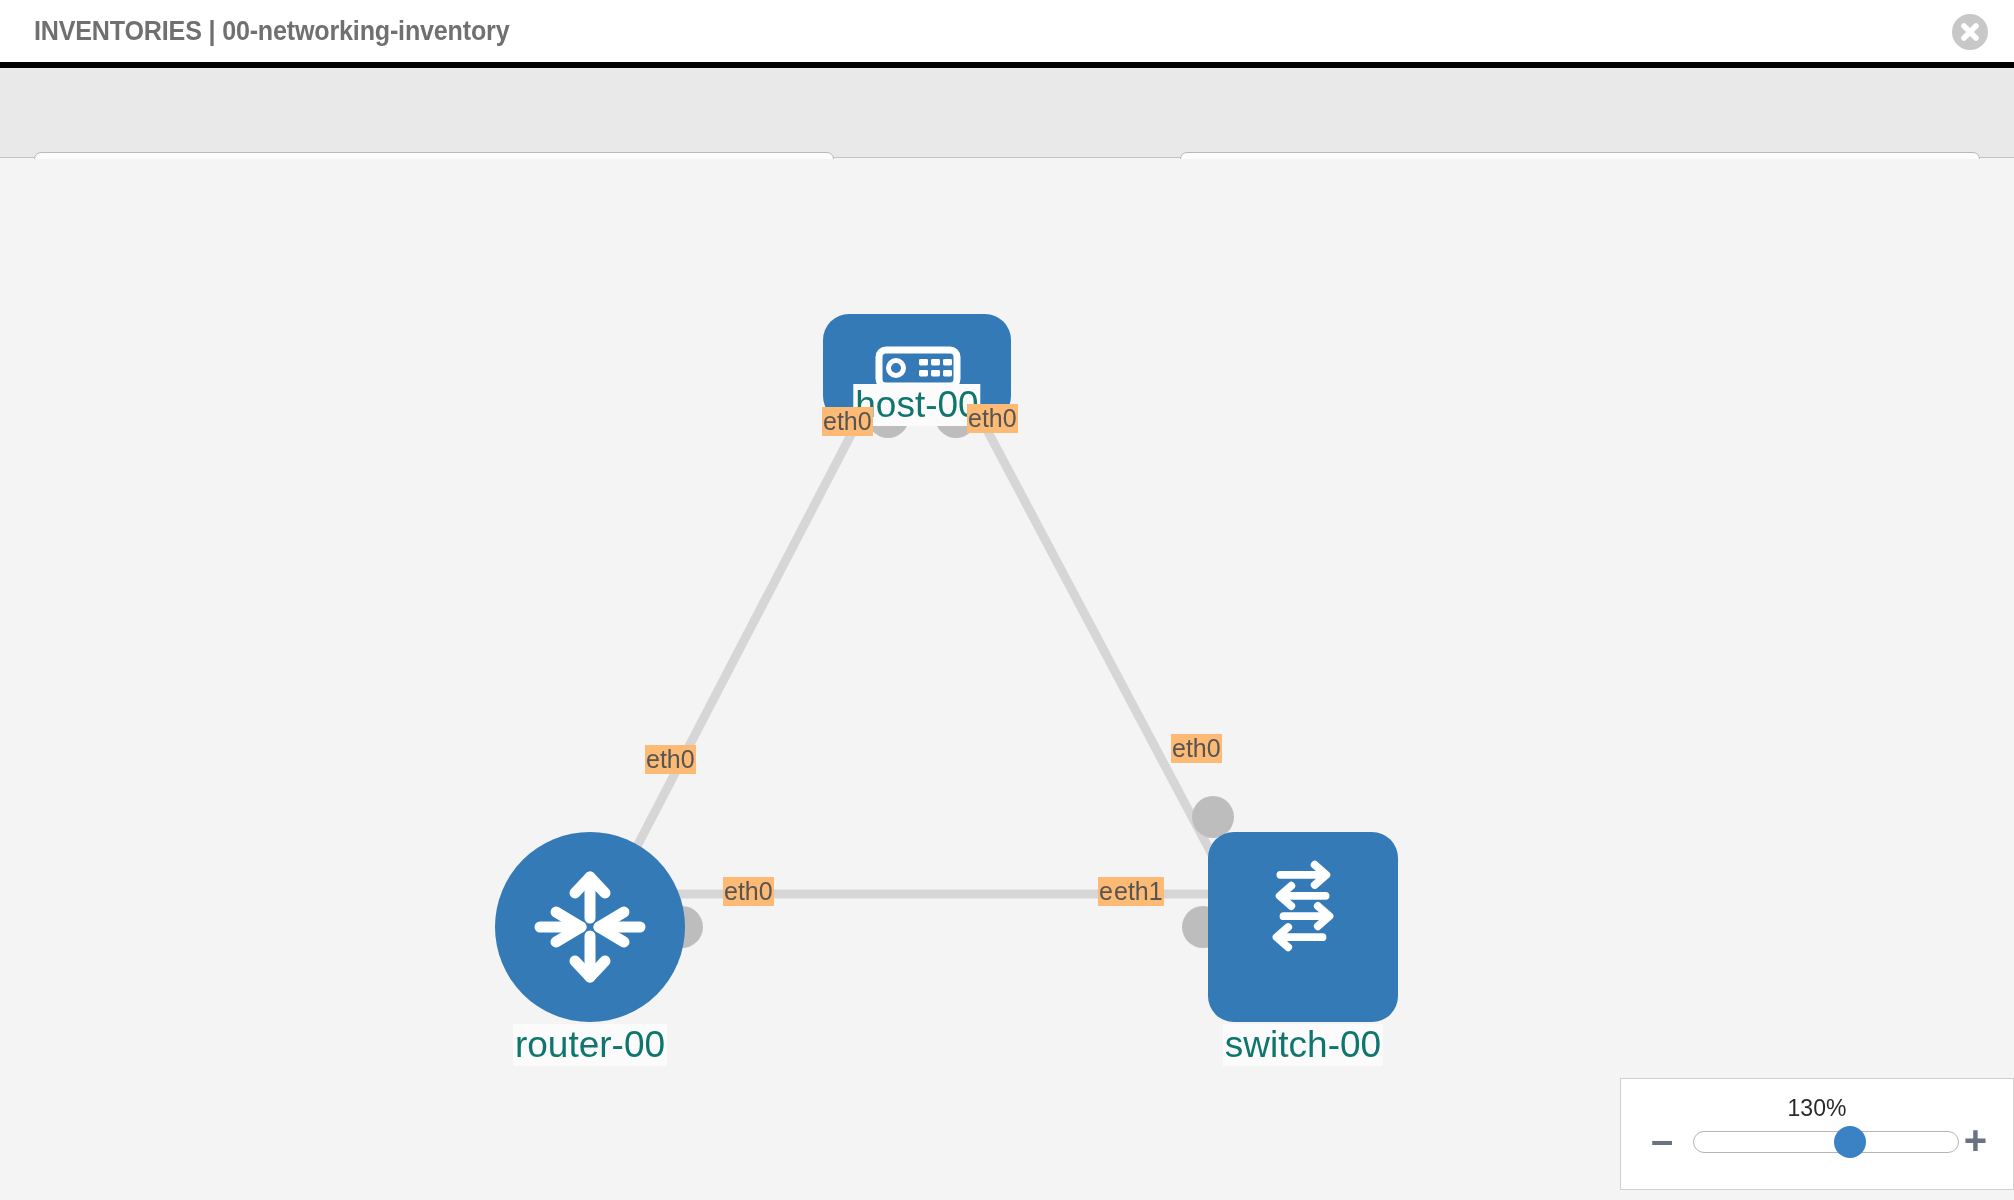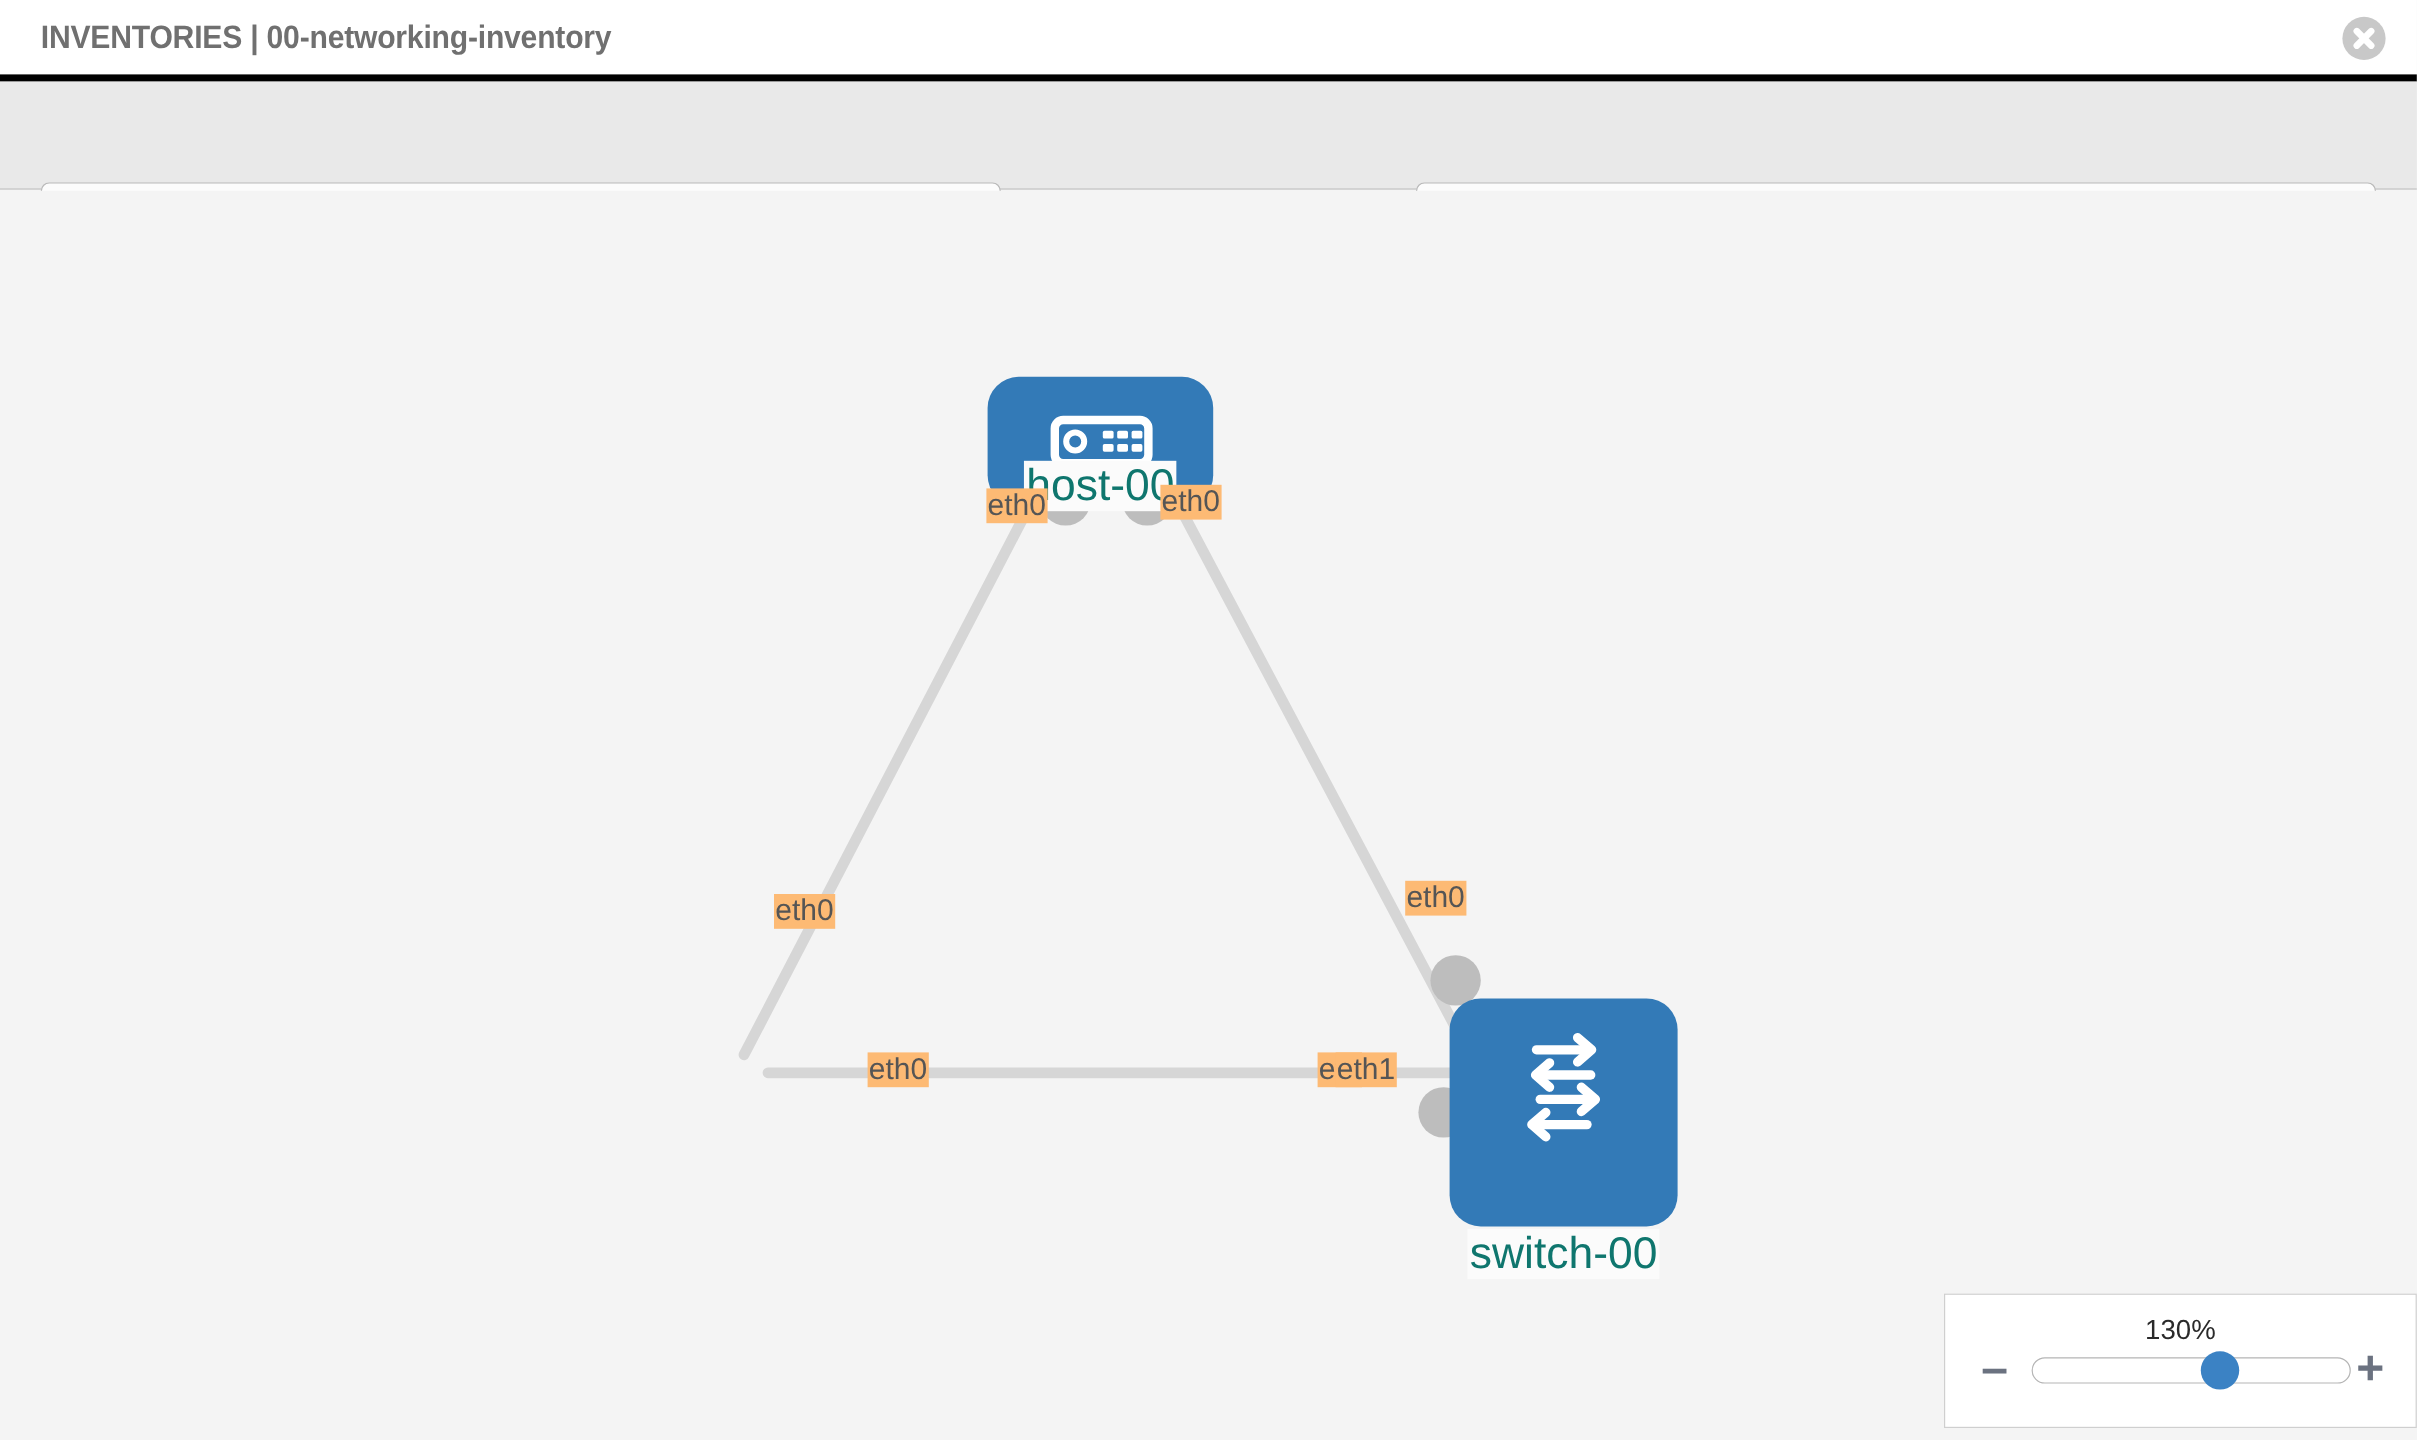--- a/index.html
+++ b/index.html
@@ -292,20 +292,37 @@
         <rect x="108" y="45" width="9" height="6.5" rx="1.4"></rect>
         <rect x="120" y="45" width="9" height="6.5" rx="1.4"></rect>
         <rect x="96" y="56" width="9" height="6.5" rx="1.4"></rect>
         <rect x="108" y="56" width="9" height="6.5" rx="1.4"></rect>
         <rect x="120" y="56" width="9" height="6.5" rx="1.4"></rect>
       </g>
     </svg>
     <div class="node-label">host-00</div>
   </div>
 
+  <div class="node" id="router-node" style="left:495px; top:673px; width:190px; height:190px;">
+    <div class="port" style="left:166px; top:74px;"></div>
+    <div class="node-shape"></div>
+    <svg class="node-icon" viewBox="0 0 190 190" aria-hidden="true">
+      <g stroke="#ffffff" stroke-width="11" stroke-linecap="round" stroke-linejoin="round" fill="none">
+        <line x1="95" y1="45" x2="95" y2="86"></line>
+        <polyline points="80,61 95,45 110,61"></polyline>
+        <line x1="95" y1="145" x2="95" y2="104"></line>
+        <polyline points="80,129 95,145 110,129"></polyline>
+        <line x1="45" y1="95" x2="86" y2="95"></line>
+        <polyline points="61,80 86,95 61,110"></polyline>
+        <line x1="145" y1="95" x2="104" y2="95"></line>
+        <polyline points="129,80 104,95 129,110"></polyline>
+      </g>
+    </svg>
+    <div class="node-label">router-00</div>
+  </div>
 
   <div class="node" id="switch-node" style="left:1208px; top:673px; width:190px; height:148px;">
     <div class="port" style="left:-16px; top:-36px;"></div>
     <div class="port" style="left:-26px; top:74px;"></div>
     <div class="node-shape"></div>
     <svg class="node-icon" viewBox="0 0 190 190" aria-hidden="true">
       <g stroke="#ffffff" stroke-width="10" stroke-linecap="round" stroke-linejoin="round" fill="none">
         <line x1="66" y1="55" x2="123" y2="55"></line>
         <polyline points="110,42 125,55 110,68"></polyline>
         <line x1="124" y1="82" x2="67" y2="82"></line>

